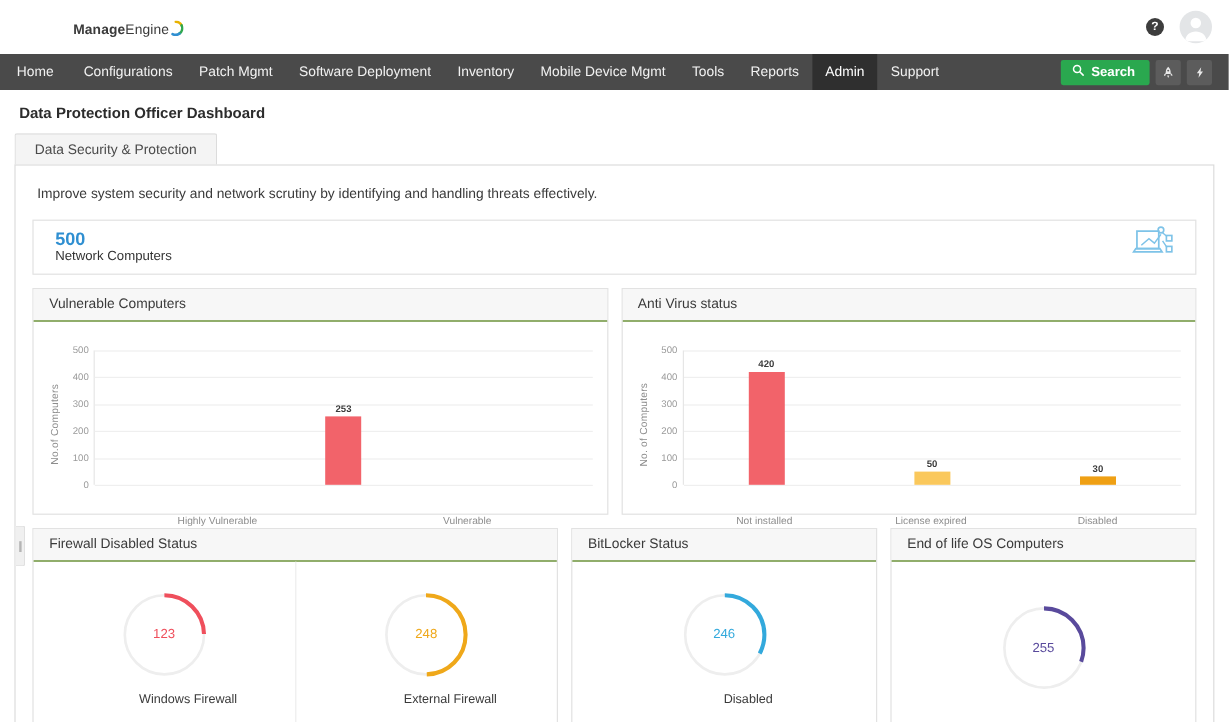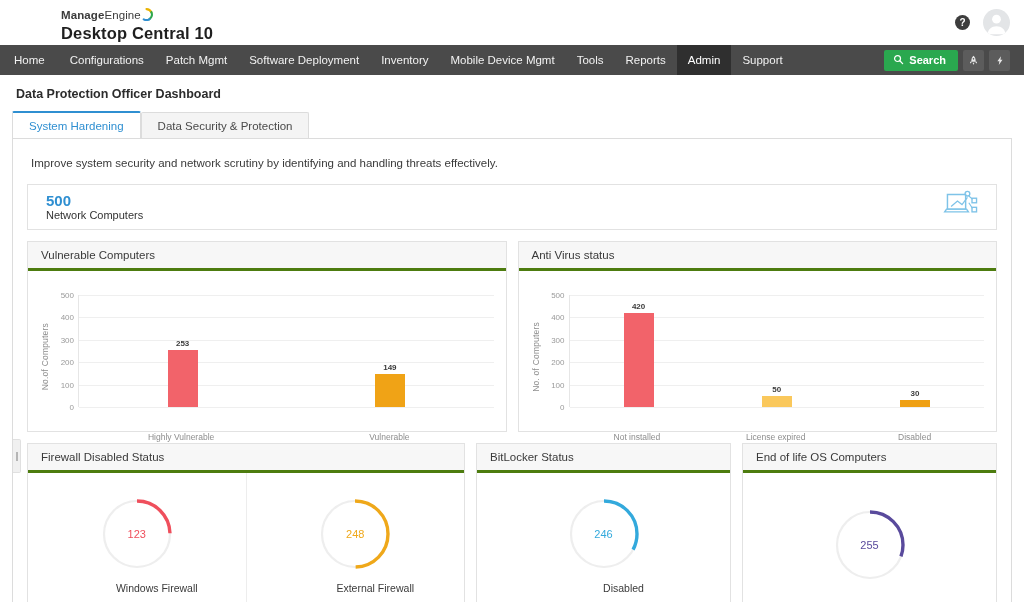--- a/index.html
+++ b/index.html
@@ -105,21 +105,21 @@
     height: 46px; display: flex; align-items: center; justify-content: space-between;
     padding: 0 14px 0 18px;
   }
   .summary-num { font-size: 15px; font-weight: bold; color: #2f8fd1; line-height: 1.15; }
   .summary-label { font-size: 11px; color: #333; line-height: 1.2; }
 
   
   .row { display: flex; gap: 11px; margin: 11px 14px 0 14px; }
   .card { border: 1px solid #e2e2e2; background: #fff; flex: 1; }
   .card-head {
-    background: #f7f7f7; border-bottom: 3px solid #4d7c0f;
+    background: #f7f7f7; border-bottom: 1px solid #4d7c0f;
     font-size: 11.5px; color: #3a3a3a; padding: 7px 0 7px 13px;
   }
   .card-body { position: relative; }
 
   
   .bar-chart { position: relative; padding: 16px 12px 4px 12px; height: 160px; }
   .bc-inner { position: relative; height: 100%; display: flex; }
   .y-title {
     writing-mode: vertical-rl; transform: rotate(180deg);
     font-size: 8.5px; color: #8d8d8d; align-self: center;
@@ -183,24 +183,20 @@
 <div class="brand-bar">
   <div class="logo-wrap">
     <div class="logo-top">
       <span class="me-1">Manage</span><span class="me-2">Engine</span><span class="logo-swirl">
         <svg viewBox="0 0 24 24" width="13" height="13">
           <path d="M12 2a10 10 0 0 1 9 5.8" stroke="#e8b200" stroke-width="4" fill="none" stroke-linecap="round"></path>
           <path d="M21 7.8a10 10 0 0 1-3.5 12.6" stroke="#2fa84f" stroke-width="4" fill="none" stroke-linecap="round"></path>
           <path d="M17.5 20.4A10 10 0 0 1 7 21" stroke="#2f8fd1" stroke-width="4" fill="none" stroke-linecap="round"></path>
         </svg>
       </span>
-    </div>
-    <div class="logo-bottom">
-      <span>Desktop Central</span>
-      <span class="ver">10</span>
     </div>
   </div>
   <div class="brand-right">
     <div class="help-icon">?</div>
     <div class="avatar">
       <svg viewBox="0 0 32 32" width="27" height="27">
         <circle cx="16" cy="12" r="5.2" fill="#ffffff"></circle>
         <path d="M5.5 30c0-6 4.8-9.6 10.5-9.6S26.5 24 26.5 30z" fill="#ffffff"></path>
       </svg>
     </div>
@@ -242,21 +238,20 @@
       <svg viewBox="0 0 16 16" width="10" height="13">
         <path d="M9.6 1 3.8 9h3.2l-1 6 6-8.4H8.7z" fill="#e8e8e8"></path>
       </svg>
     </div>
   </div>
 </div>
 
 <div class="page-title">Data Protection Officer Dashboard</div>
 
 <div class="tabs">
-  <div class="tab active">System Hardening</div>
   <div class="tab inactive">Data Security &amp; Protection</div>
 </div>
 
 <div class="content-panel">
 
   <div class="edge-handle">
       <span></span>
     </div>
 
   <div class="intro-text">Improve system security and network scrutiny by identifying and handling threats effectively.</div>
@@ -299,24 +294,20 @@
               <div class="grid-line" style="top:0%"></div>
               <div class="grid-line" style="top:20%"></div>
               <div class="grid-line" style="top:40%"></div>
               <div class="grid-line" style="top:60%"></div>
               <div class="grid-line" style="top:80%"></div>
               <div class="grid-line" style="top:100%"></div>
               <div class="bars">
                 <div class="bar-slot">
                   <div class="bar-val">253</div>
                   <div class="bar-rect" style="height: 50.6%; background: rgb(242, 99, 106);"></div>
-                </div>
-                <div class="bar-slot">
-                  <div class="bar-val">149</div>
-                  <div class="bar-rect" style="height: 29.8%; background: rgb(240, 163, 22);"></div>
                 </div>
               </div>
             </div>
           </div>
           <div class="x-labels">
             <div class="x-label">Highly Vulnerable</div>
             <div class="x-label">Vulnerable</div>
           </div>
         </div>
       </div>

